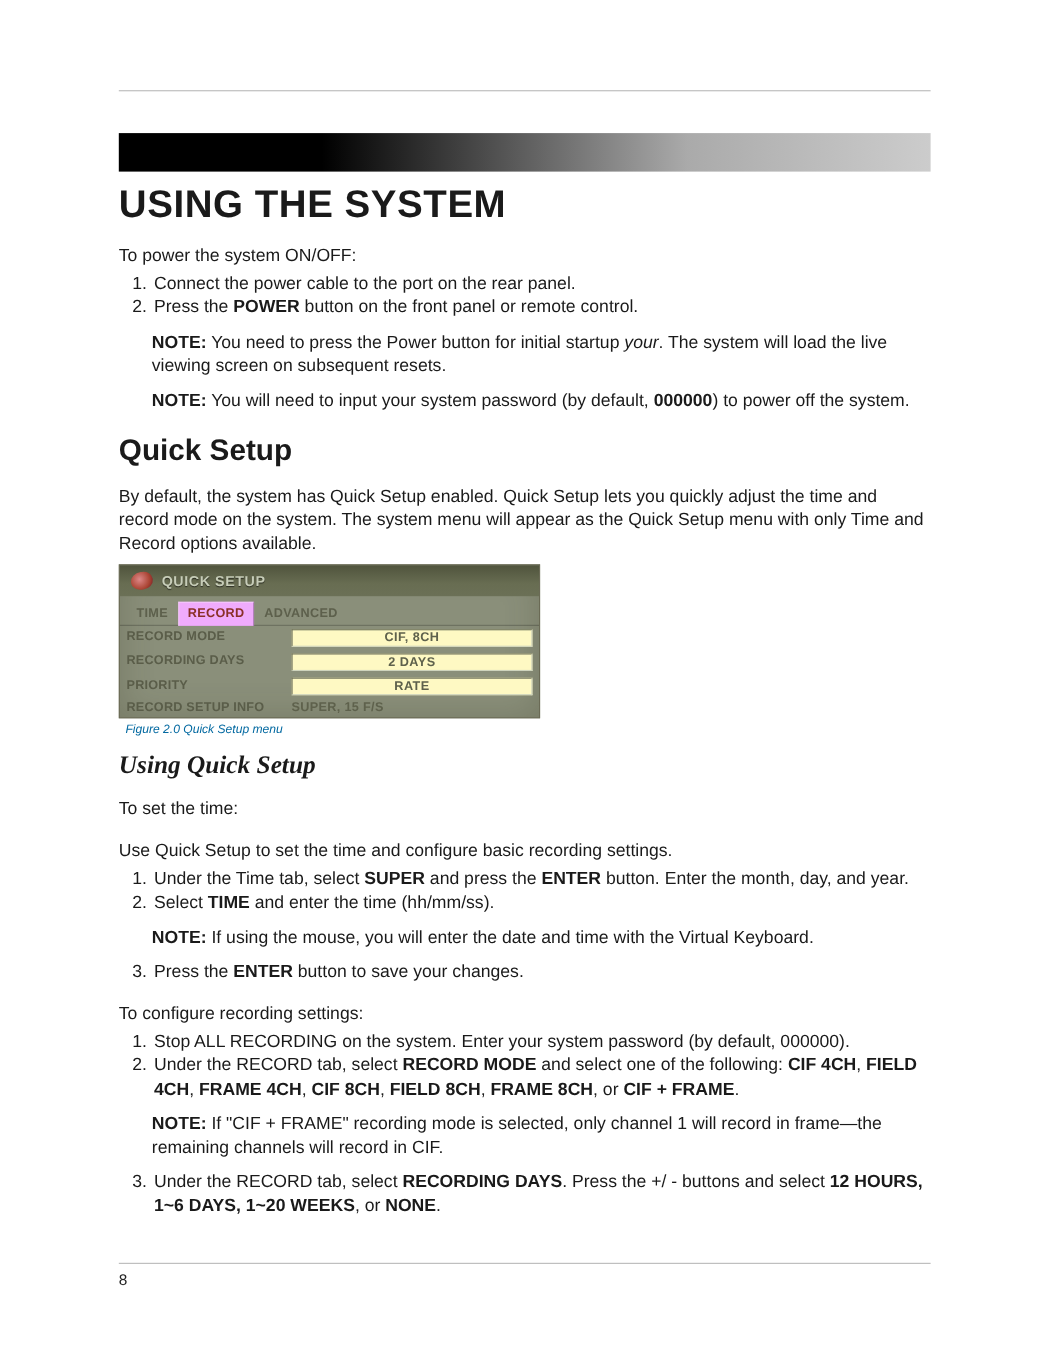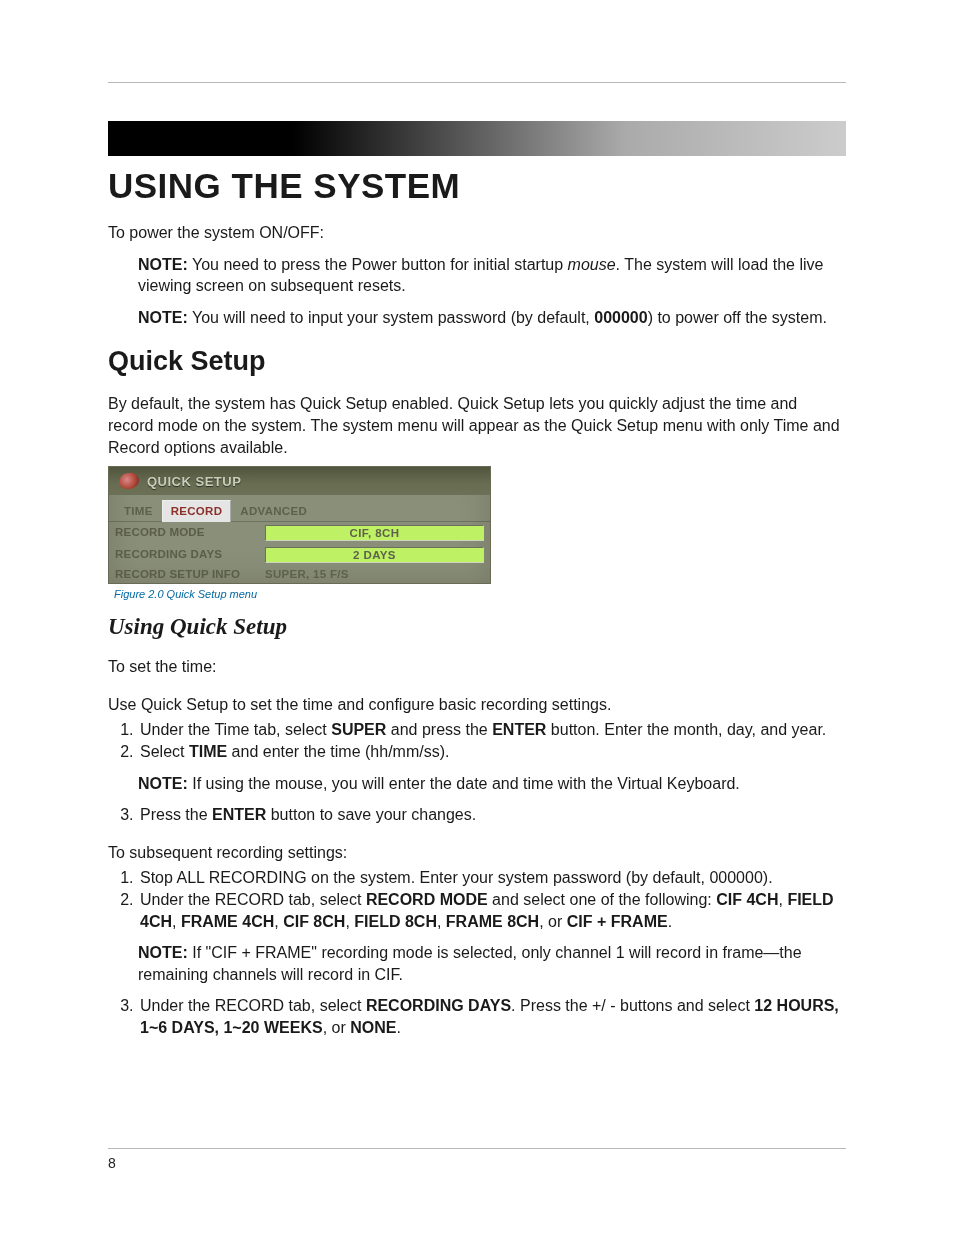--- a/index.html
+++ b/index.html
@@ -118,41 +118,41 @@
     font-size: 11.5px;
     color: #5d604c;
     letter-spacing: 0.3px;
     border: 1px solid transparent;
     border-bottom: none;
     position: relative;
     top: 1px;
   }
   .qs-tab.active {
     color: #8a3028;
-    background: #e5e5e5;
+    background: #f0abfc;
     border-color: rgba(255,255,255,0.35) rgba(0,0,0,0.25) transparent rgba(255,255,255,0.35);
   }
   .qs-table {
     width: 100%;
     border-collapse: collapse;
   }
   .qs-table td {
     padding: 3px 6px;
     vertical-align: middle;
   }
   .qs-label {
     color: #5a5d49;
     font-weight: 700;
     white-space: nowrap;
     width: 150px;
     font-size: 11.5px;
     letter-spacing: 0.2px;
   }
   .qs-field {
-    background: #bef264;
+    background: #fef9c3;
     border: 1px solid;
     border-color: #6c705a #cfd4bd #cfd4bd #6c705a;
     color: #5e614c;
     font-weight: 700;
     font-size: 11.5px;
     text-align: center;
     padding: 2px 4px;
     height: 16px;
     letter-spacing: 0.4px;
   }
@@ -179,23 +179,29 @@
 
 <div class="page">
 
   <div class="top-rule"></div>
 
   <div class="banner"></div>
   <h1 class="main-title">USING THE SYSTEM</h1>
 
   <p class="body-text">To power the system ON/OFF:</p>
 
-
-  <p class="note-block">
-    <span class="b">NOTE:</span><span> You need to press the Power button for initial startup </span><span class="i">mouse</span><span>. The system will load the live viewing screen on subsequent resets.</span>
+  <ol class="num-list">
+    <li><span>Connect the power cable to the port on the rear panel.</span></li>
+    <li>
+      <span>Press the </span><span class="b">POWER</span><span> button on the front panel or remote control.</span>
+    </li>
+  </ol>
+
+  <p class="note-block">
+    <span class="b">NOTE:</span><span> You need to press the Power button for initial startup </span><span class="i">your</span><span>. The system will load the live viewing screen on subsequent resets.</span>
   </p>
 
   <p class="note-block">
     <span class="b">NOTE:</span><span> You will need to input your system password (by default, </span><span class="b">000000</span><span>) to power off the system.</span>
   </p>
 
   <h2 class="section-title">Quick Setup</h2>
   <p class="body-text">By default, the system has Quick Setup enabled. Quick Setup lets you quickly adjust the time and record mode on the system. The system menu will appear as the Quick Setup menu with only Time and Record options available.</p>
 
   <div class="figure-wrap">
@@ -217,20 +223,26 @@
                 <div class="qs-field">CIF, 8CH</div>
               </td>
         </tr>
         <tr>
           <td class="qs-label">RECORDING DAYS</td>
           <td>
                 <div class="qs-field">2 DAYS</div>
               </td>
         </tr>
         <tr>
+          <td class="qs-label">PRIORITY</td>
+          <td>
+                <div class="qs-field">RATE</div>
+              </td>
+        </tr>
+        <tr>
           <td class="qs-label">RECORD SETUP INFO</td>
           <td class="qs-plain">SUPER, 15 F/S</td>
         </tr>
       </tbody>
         </table>
     </div>
     <div class="figure-caption">Figure 2.0 Quick Setup menu</div>
   </div>
 
   <h3 class="subsection-title">Using Quick Setup</h3>
@@ -249,21 +261,21 @@
   <p class="note-block">
     <span class="b">NOTE:</span><span> If using the mouse, you will enter the date and time with the Virtual Keyboard.</span>
   </p>
 
   <ol class="num-list" start="3">
     <li>
       <span>Press the </span><span class="b">ENTER</span><span> button to save your changes.</span>
     </li>
   </ol>
 
-  <p class="body-text">To subsequent recording settings:</p>
+  <p class="body-text">To configure recording settings:</p>
   <ol class="num-list">
     <li><span>Stop ALL RECORDING on the system. Enter your system password (by default, 000000).</span></li>
     <li>
       <span>Under the RECORD tab, select </span><span class="b">RECORD MODE</span><span> and select one of the following: </span><span class="b">CIF 4CH</span><span>, </span><span class="b">FIELD 4CH</span><span>, </span><span class="b">FRAME 4CH</span><span>, </span><span class="b">CIF 8CH</span><span>, </span><span class="b">FIELD 8CH</span><span>, </span><span class="b">FRAME 8CH</span><span>, or </span><span class="b">CIF + FRAME</span><span>.</span>
     </li>
   </ol>
 
   <p class="note-block">
     <span class="b">NOTE:</span><span> If "CIF + FRAME" recording mode is selected, only channel 1 will record in frame—the remaining channels will record in CIF.</span>
   </p>

